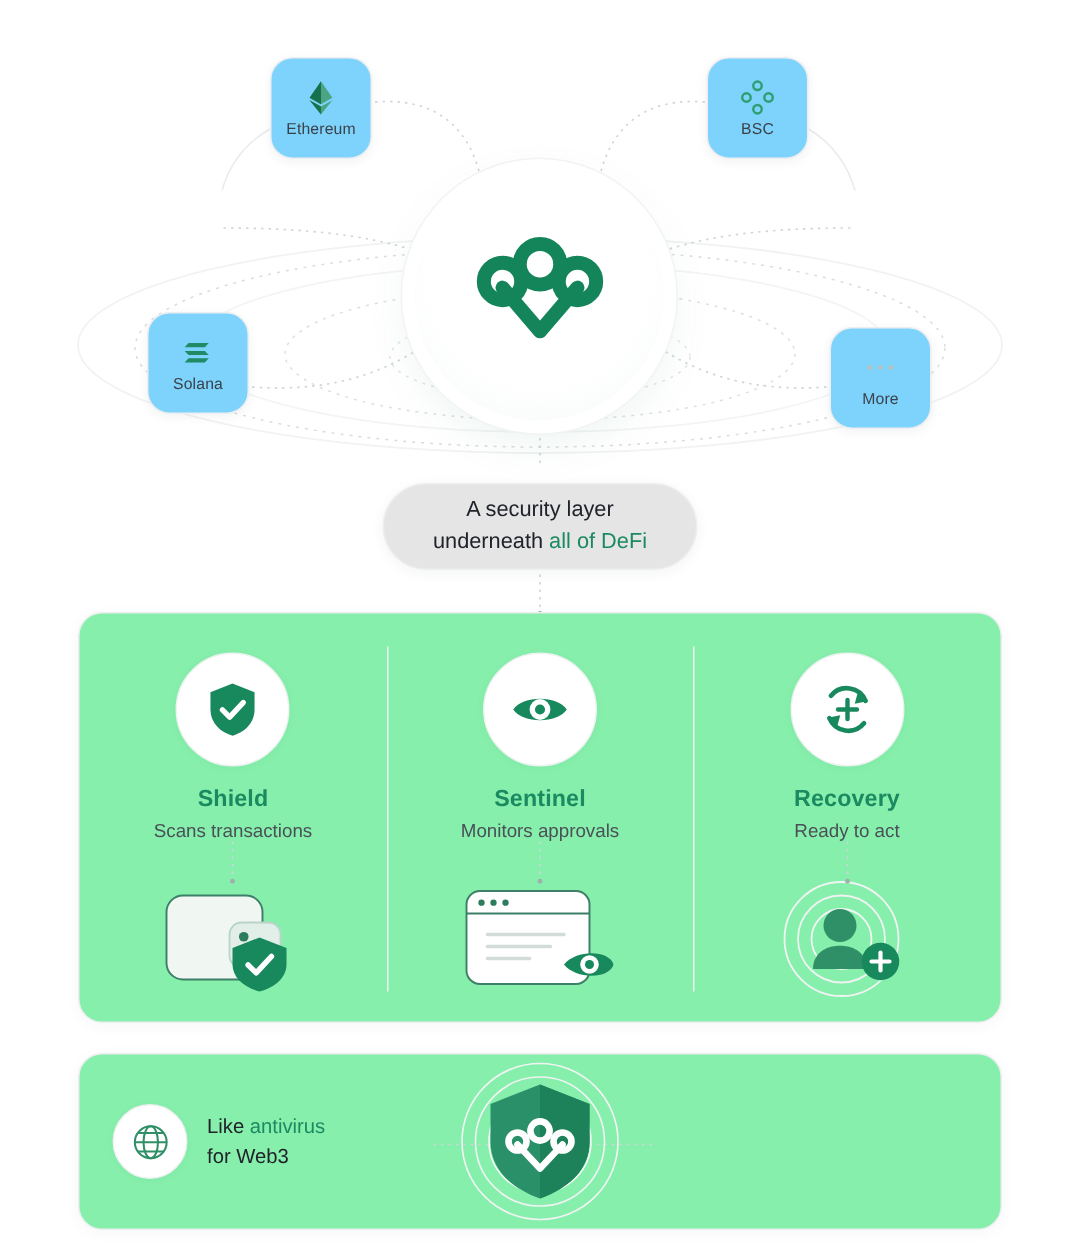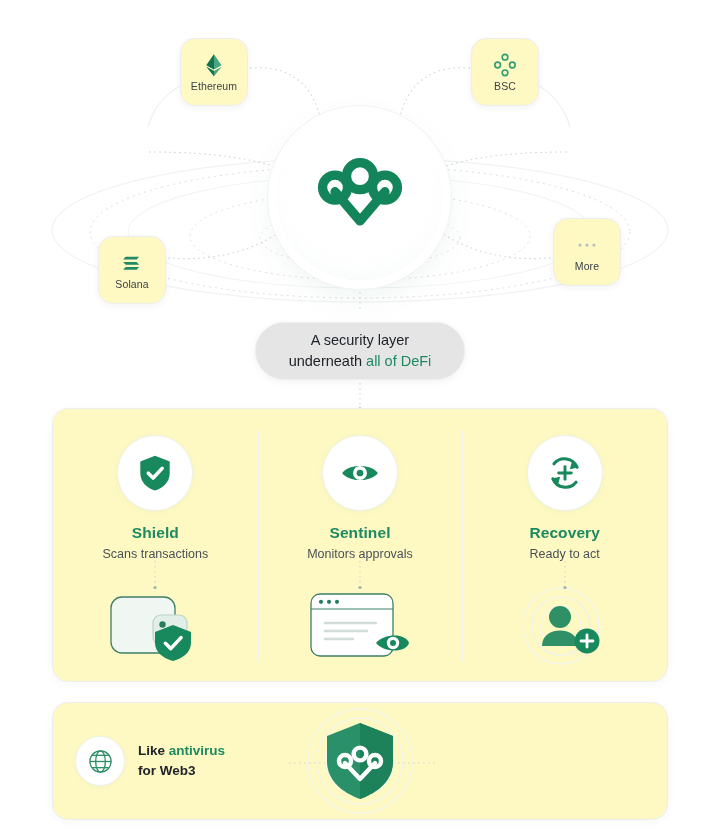--- a/index.html
+++ b/index.html
@@ -13,38 +13,38 @@
   }
   .stage { position: absolute; inset: 0; }
 
   
   .hero { position: absolute; left: 0; top: 0; width: 720px; height: 310px; }
   .hero-svg { position: absolute; left: 0; top: 0; }
 
   .chain-card {
     position: absolute;
     width: 68px; height: 68px;
-    background: #fef9c3;
+    background: #7dd3fc;
     border: 1px solid #edeef0;
     border-radius: 15px;
     box-shadow: 0 2px 7px rgba(22,40,60,.055);
     display: flex; flex-direction: column;
     align-items: center; justify-content: center;
     gap: 3px;
     z-index: 4;
   }
   .chain-card .ci { width: 26px; height: 26px; display: block; }
   .chain-card .cl {
     font-size: 10.5px; color: #3b4149; letter-spacing: .1px; line-height: 1;
   }
   #card-ethereum { left: 180px; top: 38px; }
   #card-bsc      { left: 471px; top: 38px; }
   #card-polygon  { left: 79px;  top: 117px; }
   #card-base     { left: 568px; top: 117px; }
-  #card-solana   { left: 98px;  top: 236px; }
+  #card-solana   { left: 98px;  top: 208px; }
   #card-more     { left: 553px; top: 218px; text-align: right; }
 
   .hub {
     position: absolute; left: 277px; top: 115px;
     width: 165px; height: 165px; border-radius: 50%;
     background: radial-gradient(circle at 50% 42%, #ffffff 56%, #fbfdfc 74%, #f4faf7 100%);
     box-shadow: 0 0 0 9px rgba(255,255,255,.92),
                 0 0 0 10px #f1f4f3,
                 0 10px 34px rgba(18,110,78,.10);
     display: flex; align-items: center; justify-content: center;
@@ -63,21 +63,21 @@
     display: flex; align-items: center; justify-content: center;
     text-align: center;
     z-index: 6;
   }
   .tagline p { font-size: 14.5px; line-height: 1.42; color: #20242a; font-weight: 400; }
   .accent { color: #1c8a61; }
 
   
   .panel {
     position: absolute;
-    background: #fef9c3;
+    background: #86efac;
     border: 1px solid #edeef0;
     border-radius: 16px;
     box-shadow: 0 2px 10px rgba(22,40,60,.04);
   }
   #feature-panel { left: 52px; top: 408px; width: 616px; height: 274px; }
   .features { display: flex; height: 100%; }
   .feature {
     flex: 1; position: relative;
     display: flex; flex-direction: column; align-items: center;
     padding-top: 26px;
@@ -94,21 +94,21 @@
   }
   .f-badge svg { width: 42px; height: 42px; }
   .f-title { margin-top: 13px; font-size: 15.5px; font-weight: 700; color: #1c8a61; letter-spacing: .1px; }
   .f-sub { margin-top: 5px; font-size: 12.5px; color: #4a5057; }
   .f-illus { margin-top: 27px; height: 76px; display: flex; align-items: center; justify-content: center; }
   .f-illus svg { display: block; }
   .f-connector { position: absolute; top: 152px; left: 50%; transform: translateX(-50%); }
 
   
   #bottom-panel { left: 52px; top: 702px; width: 616px; height: 118px; }
-  .bottom-inner { position: relative; height: 100%; font-weight: bold; }
+  .bottom-inner { position: relative; height: 100%; }
   .bottom-item {
     position: absolute; top: 50%; transform: translateY(-50%);
     display: flex; align-items: center; gap: 13px;
   }
   #bottom-left  { left: 22px; }
   #bottom-right { right: 13px; }
   .b-badge {
     width: 50px; height: 50px; border-radius: 50%;
     background: #fff; border: 1px solid #eef1f0;
     display: flex; align-items: center; justify-content: center;

